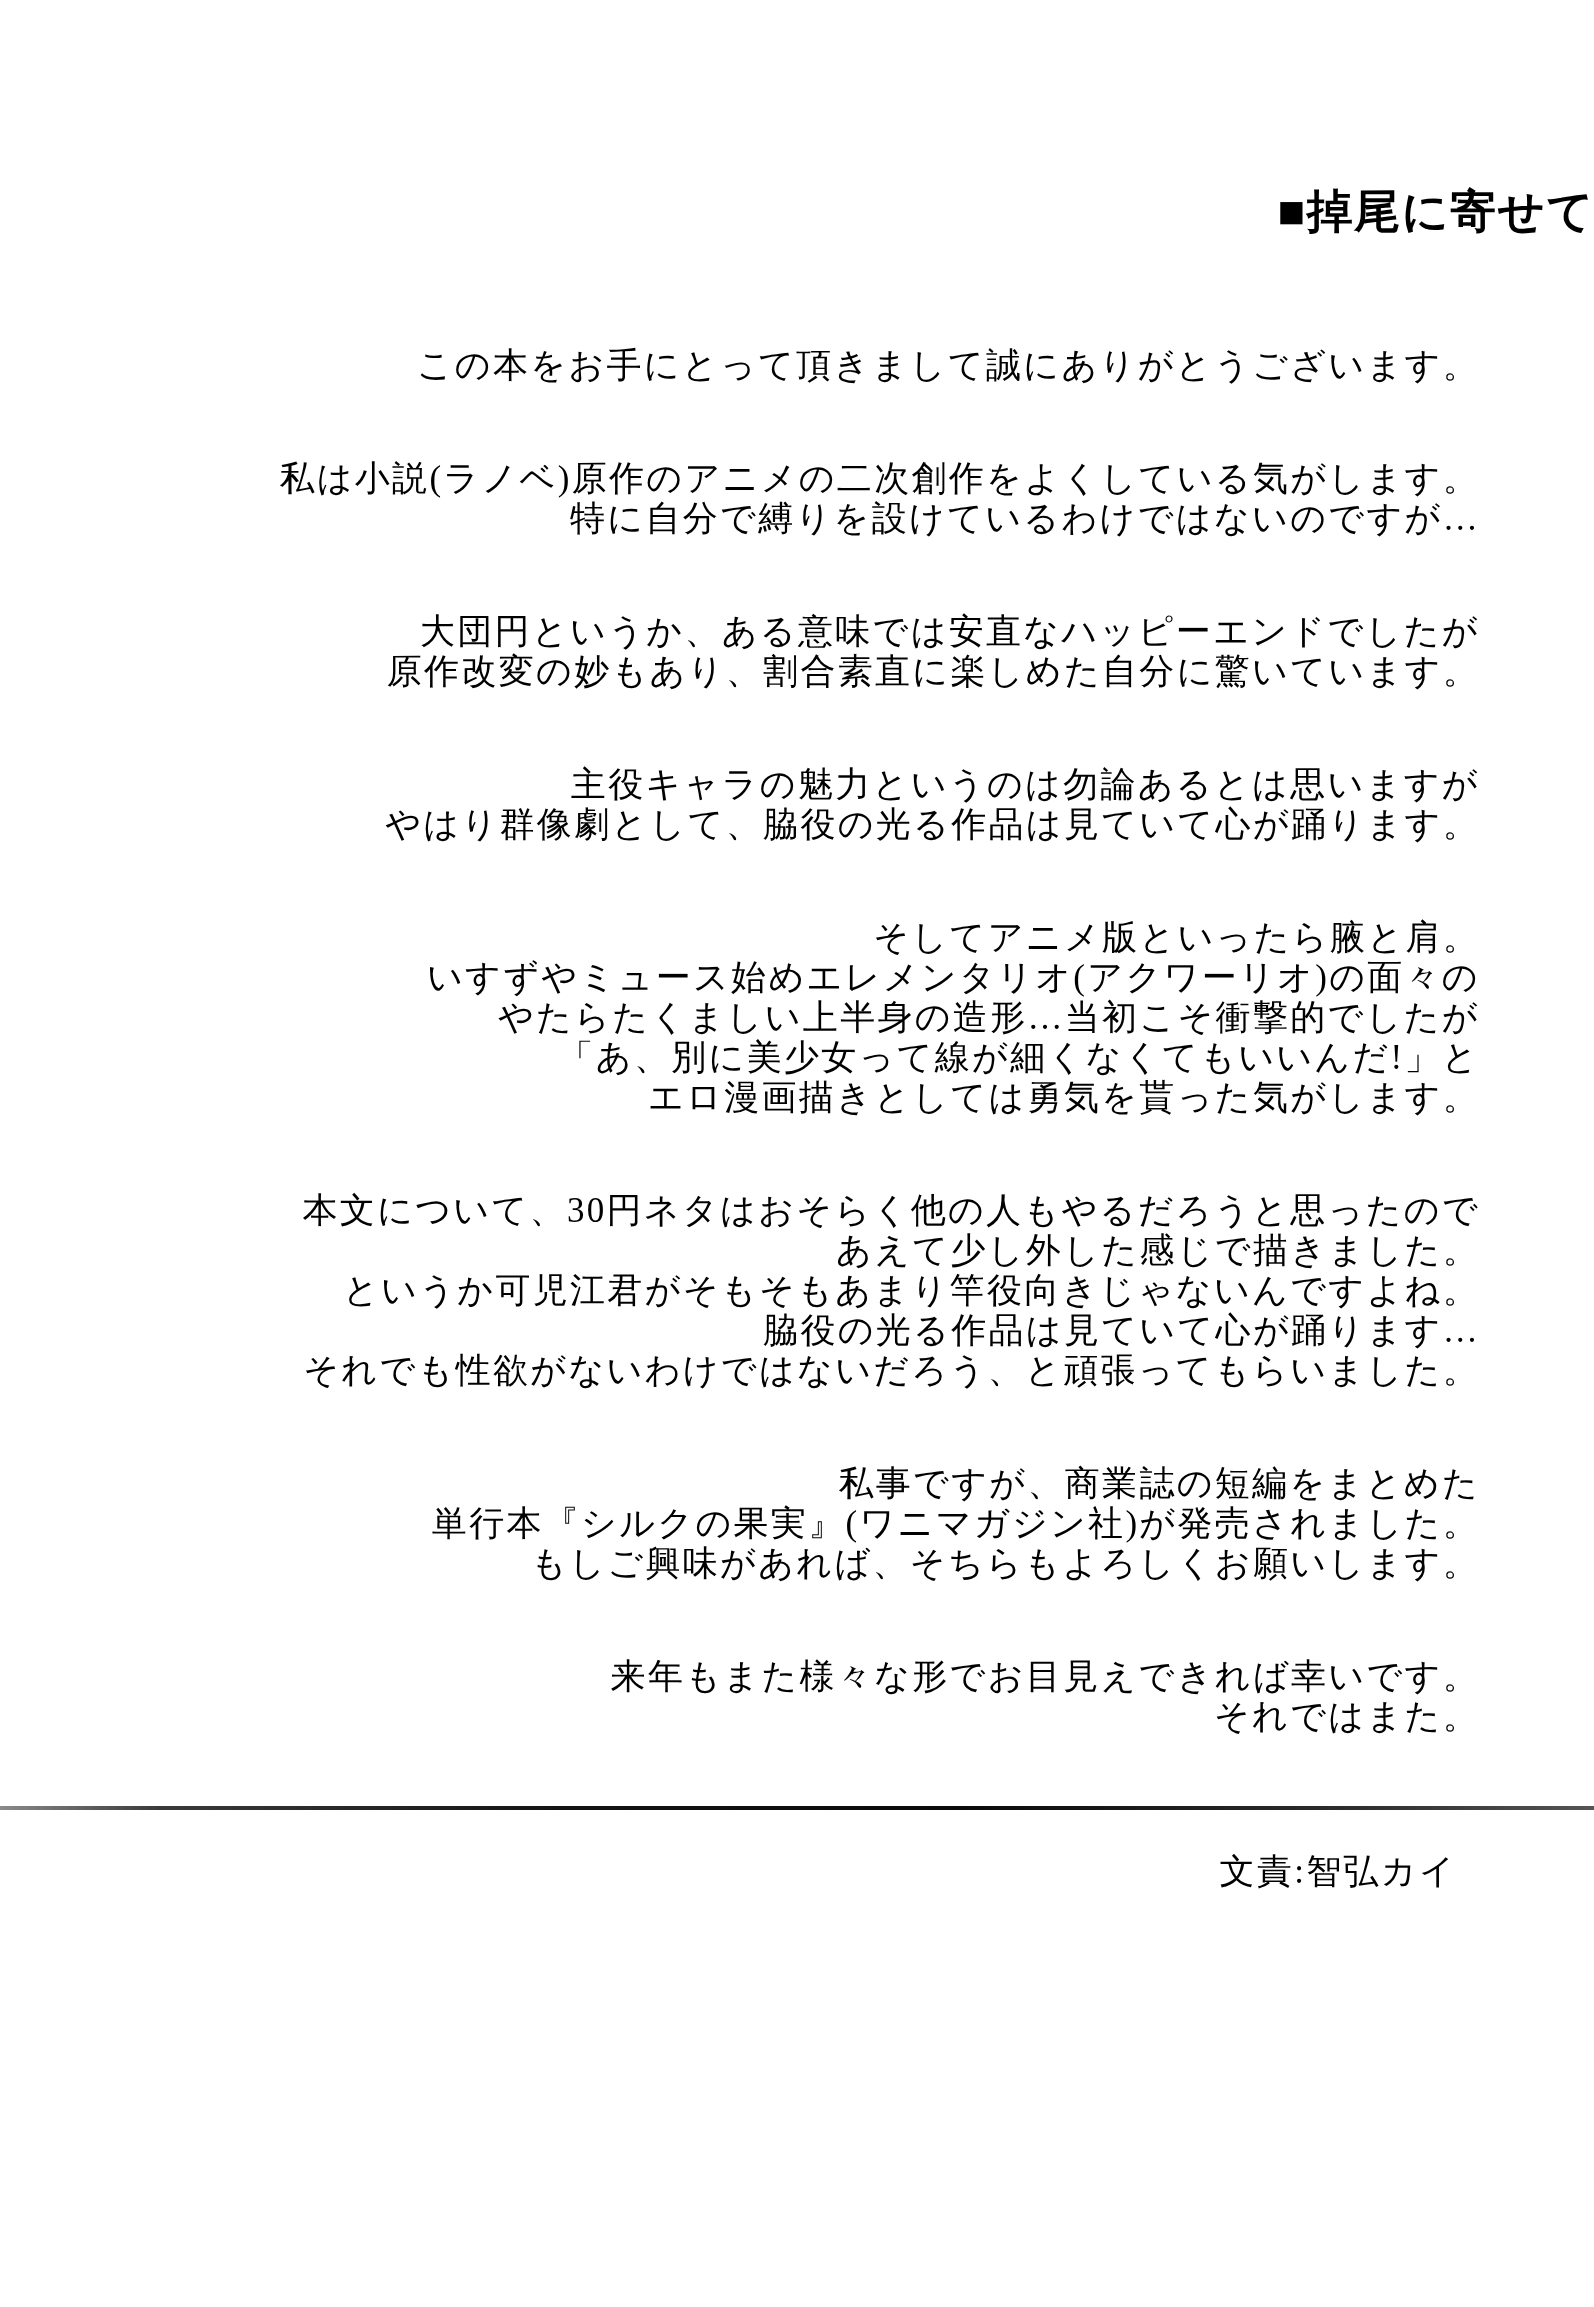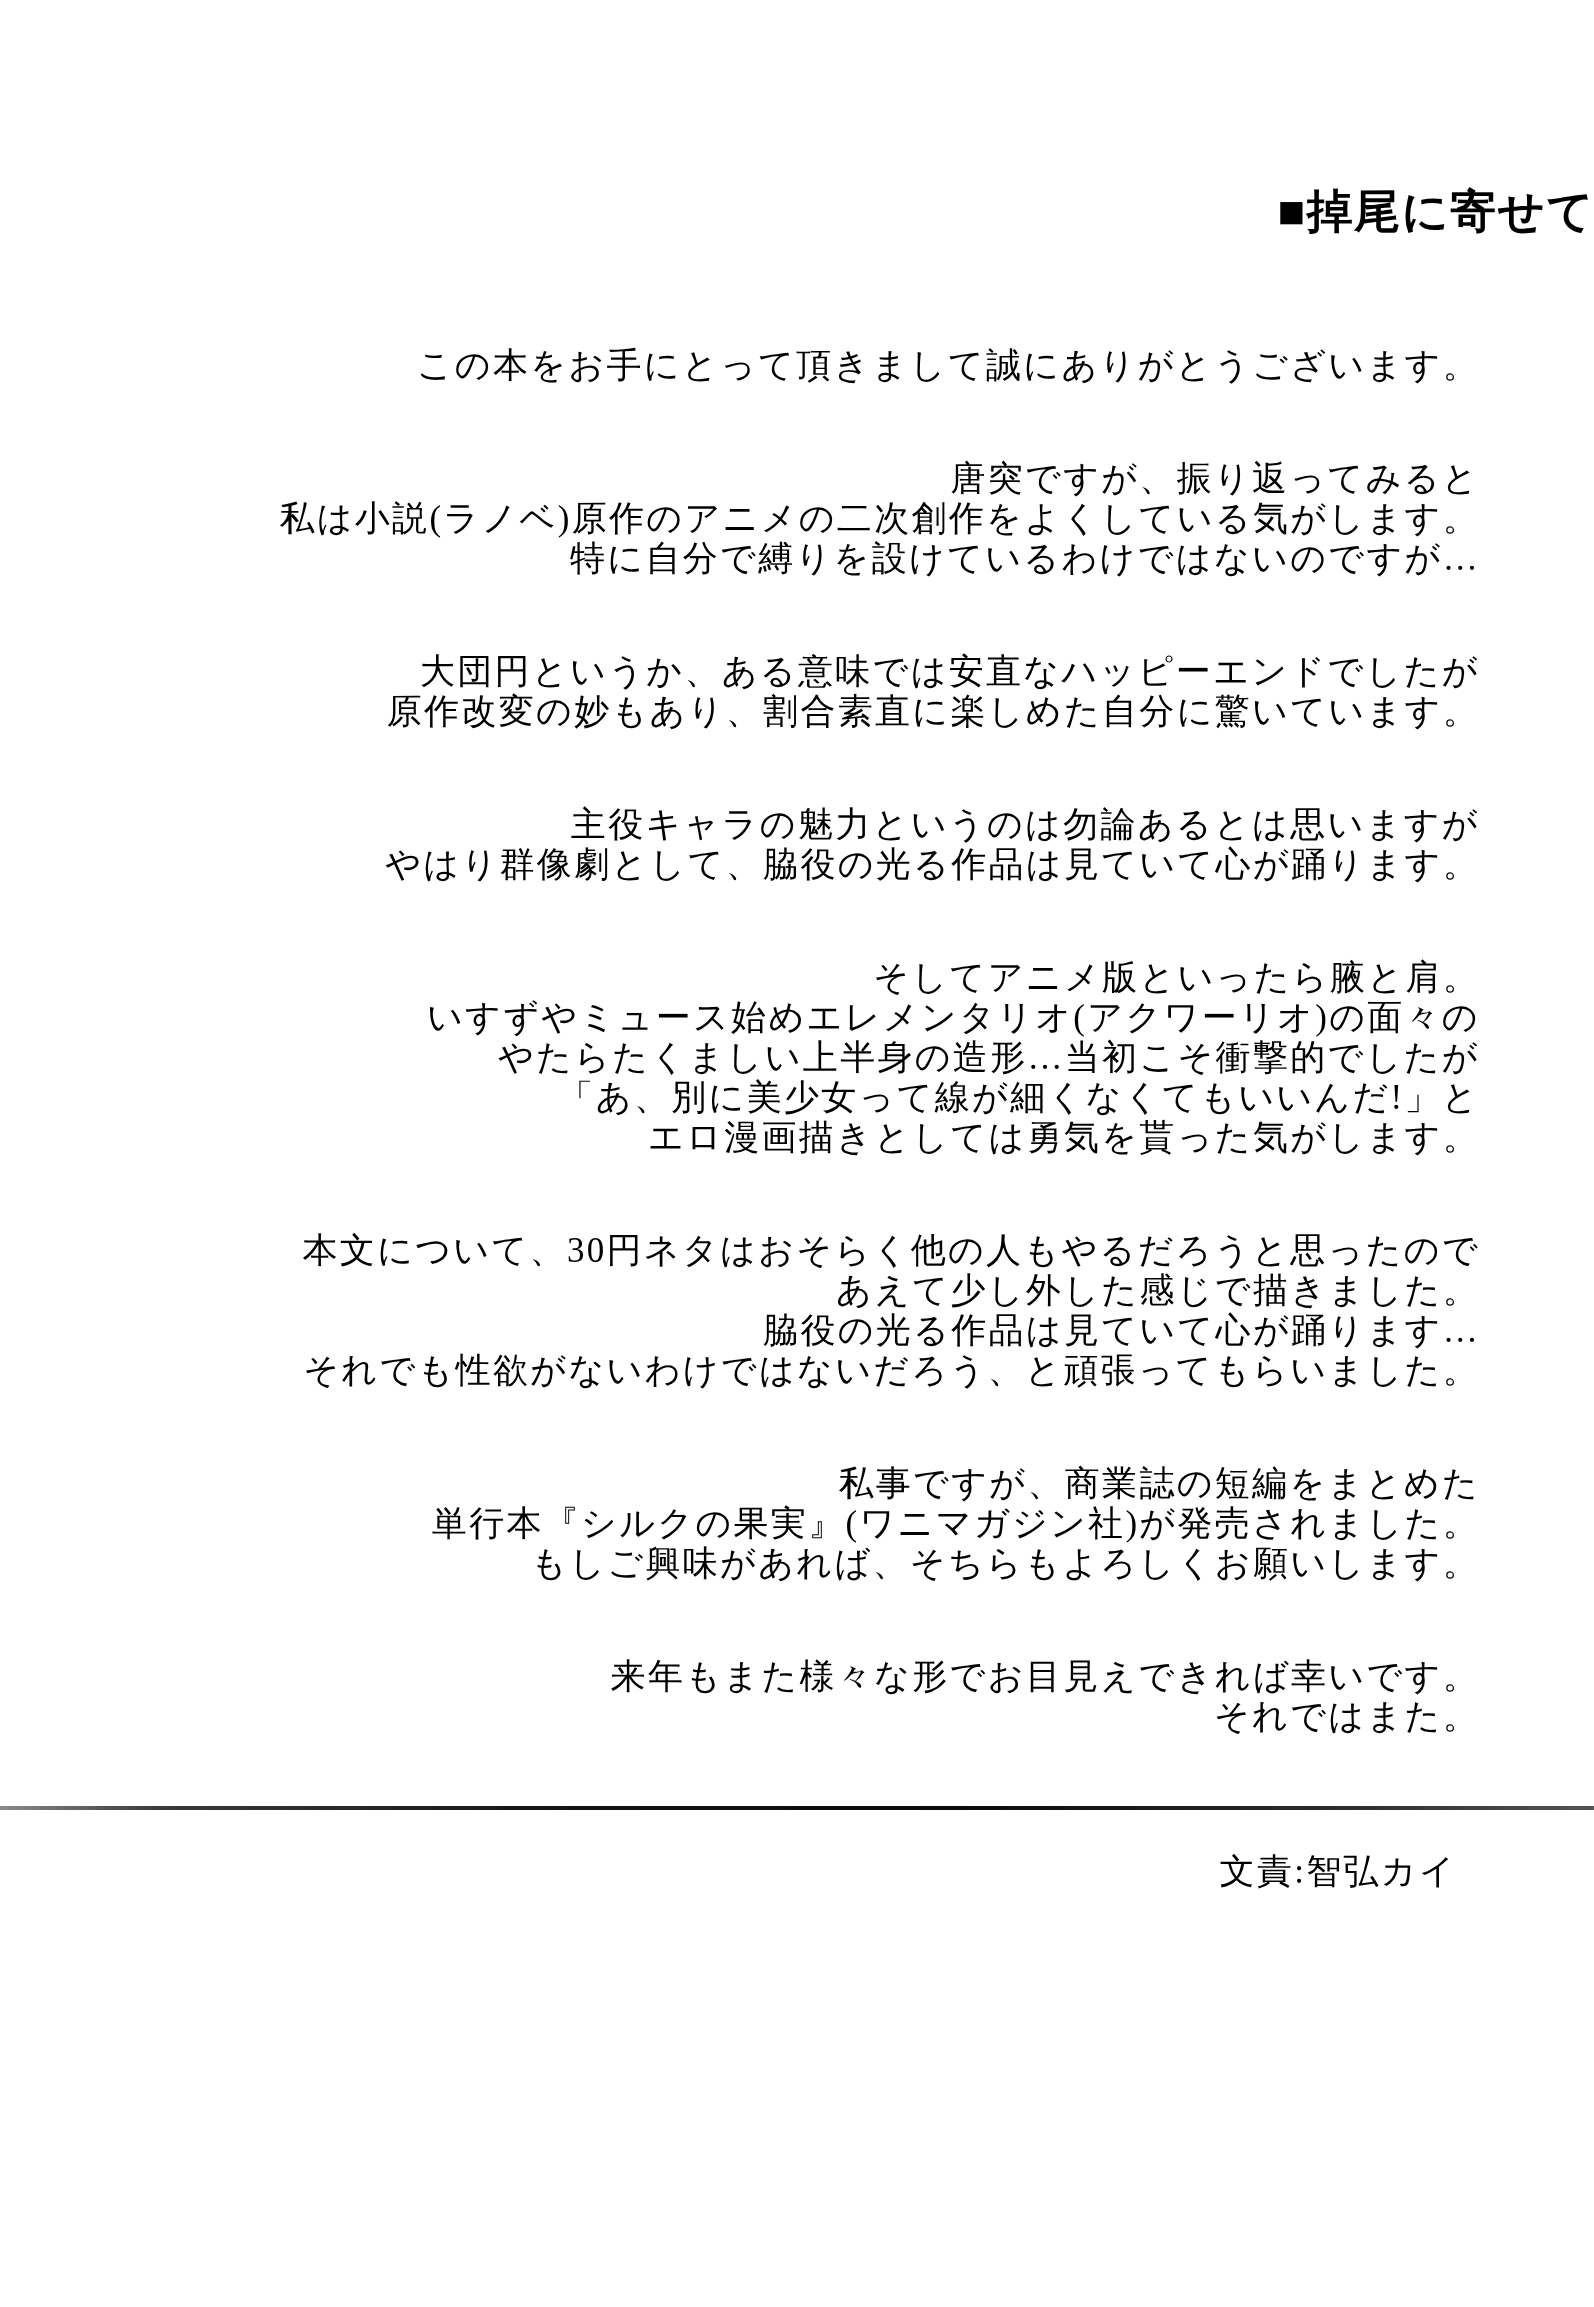--- a/index.html
+++ b/index.html
@@ -73,21 +73,20 @@
 
     <h1 class="doc-title">■掉尾に寄せて</h1>
 
     <div class="body-text">
 
       <div class="paragraph">
         <div class="line">この本をお手にとって頂きまして誠にありがとうございます。</div>
       </div>
 
       <div class="paragraph">
-        <div class="line">唐突ですが、振り返ってみると</div>
         <div class="line">私は小説(ラノベ)原作のアニメの二次創作をよくしている気がします。</div>
         <div class="line">特に自分で縛りを設けているわけではないのですが…</div>
       </div>
 
       <div class="paragraph">
         <div class="line">大団円というか、ある意味では安直なハッピーエンドでしたが</div>
         <div class="line">原作改変の妙もあり、割合素直に楽しめた自分に驚いています。</div>
       </div>
 
       <div class="paragraph">
@@ -99,20 +98,21 @@
         <div class="line">そしてアニメ版といったら腋と肩。</div>
         <div class="line">いすずやミュース始めエレメンタリオ(アクワーリオ)の面々の</div>
         <div class="line">やたらたくましい上半身の造形…当初こそ衝撃的でしたが</div>
         <div class="line">「あ、別に美少女って線が細くなくてもいいんだ!」と</div>
         <div class="line">エロ漫画描きとしては勇気を貰った気がします。</div>
       </div>
 
       <div class="paragraph">
         <div class="line">本文について、30円ネタはおそらく他の人もやるだろうと思ったので</div>
         <div class="line">あえて少し外した感じで描きました。</div>
+        <div class="line">というか可児江君がそもそもあまり竿役向きじゃないんですよね。</div>
         <div class="line">脇役の光る作品は見ていて心が踊ります…</div>
         <div class="line">それでも性欲がないわけではないだろう、と頑張ってもらいました。</div>
       </div>
 
       <div class="paragraph">
         <div class="line">私事ですが、商業誌の短編をまとめた</div>
         <div class="line">単行本『シルクの果実』(ワニマガジン社)が発売されました。</div>
         <div class="line">もしご興味があれば、そちらもよろしくお願いします。</div>
       </div>
 

